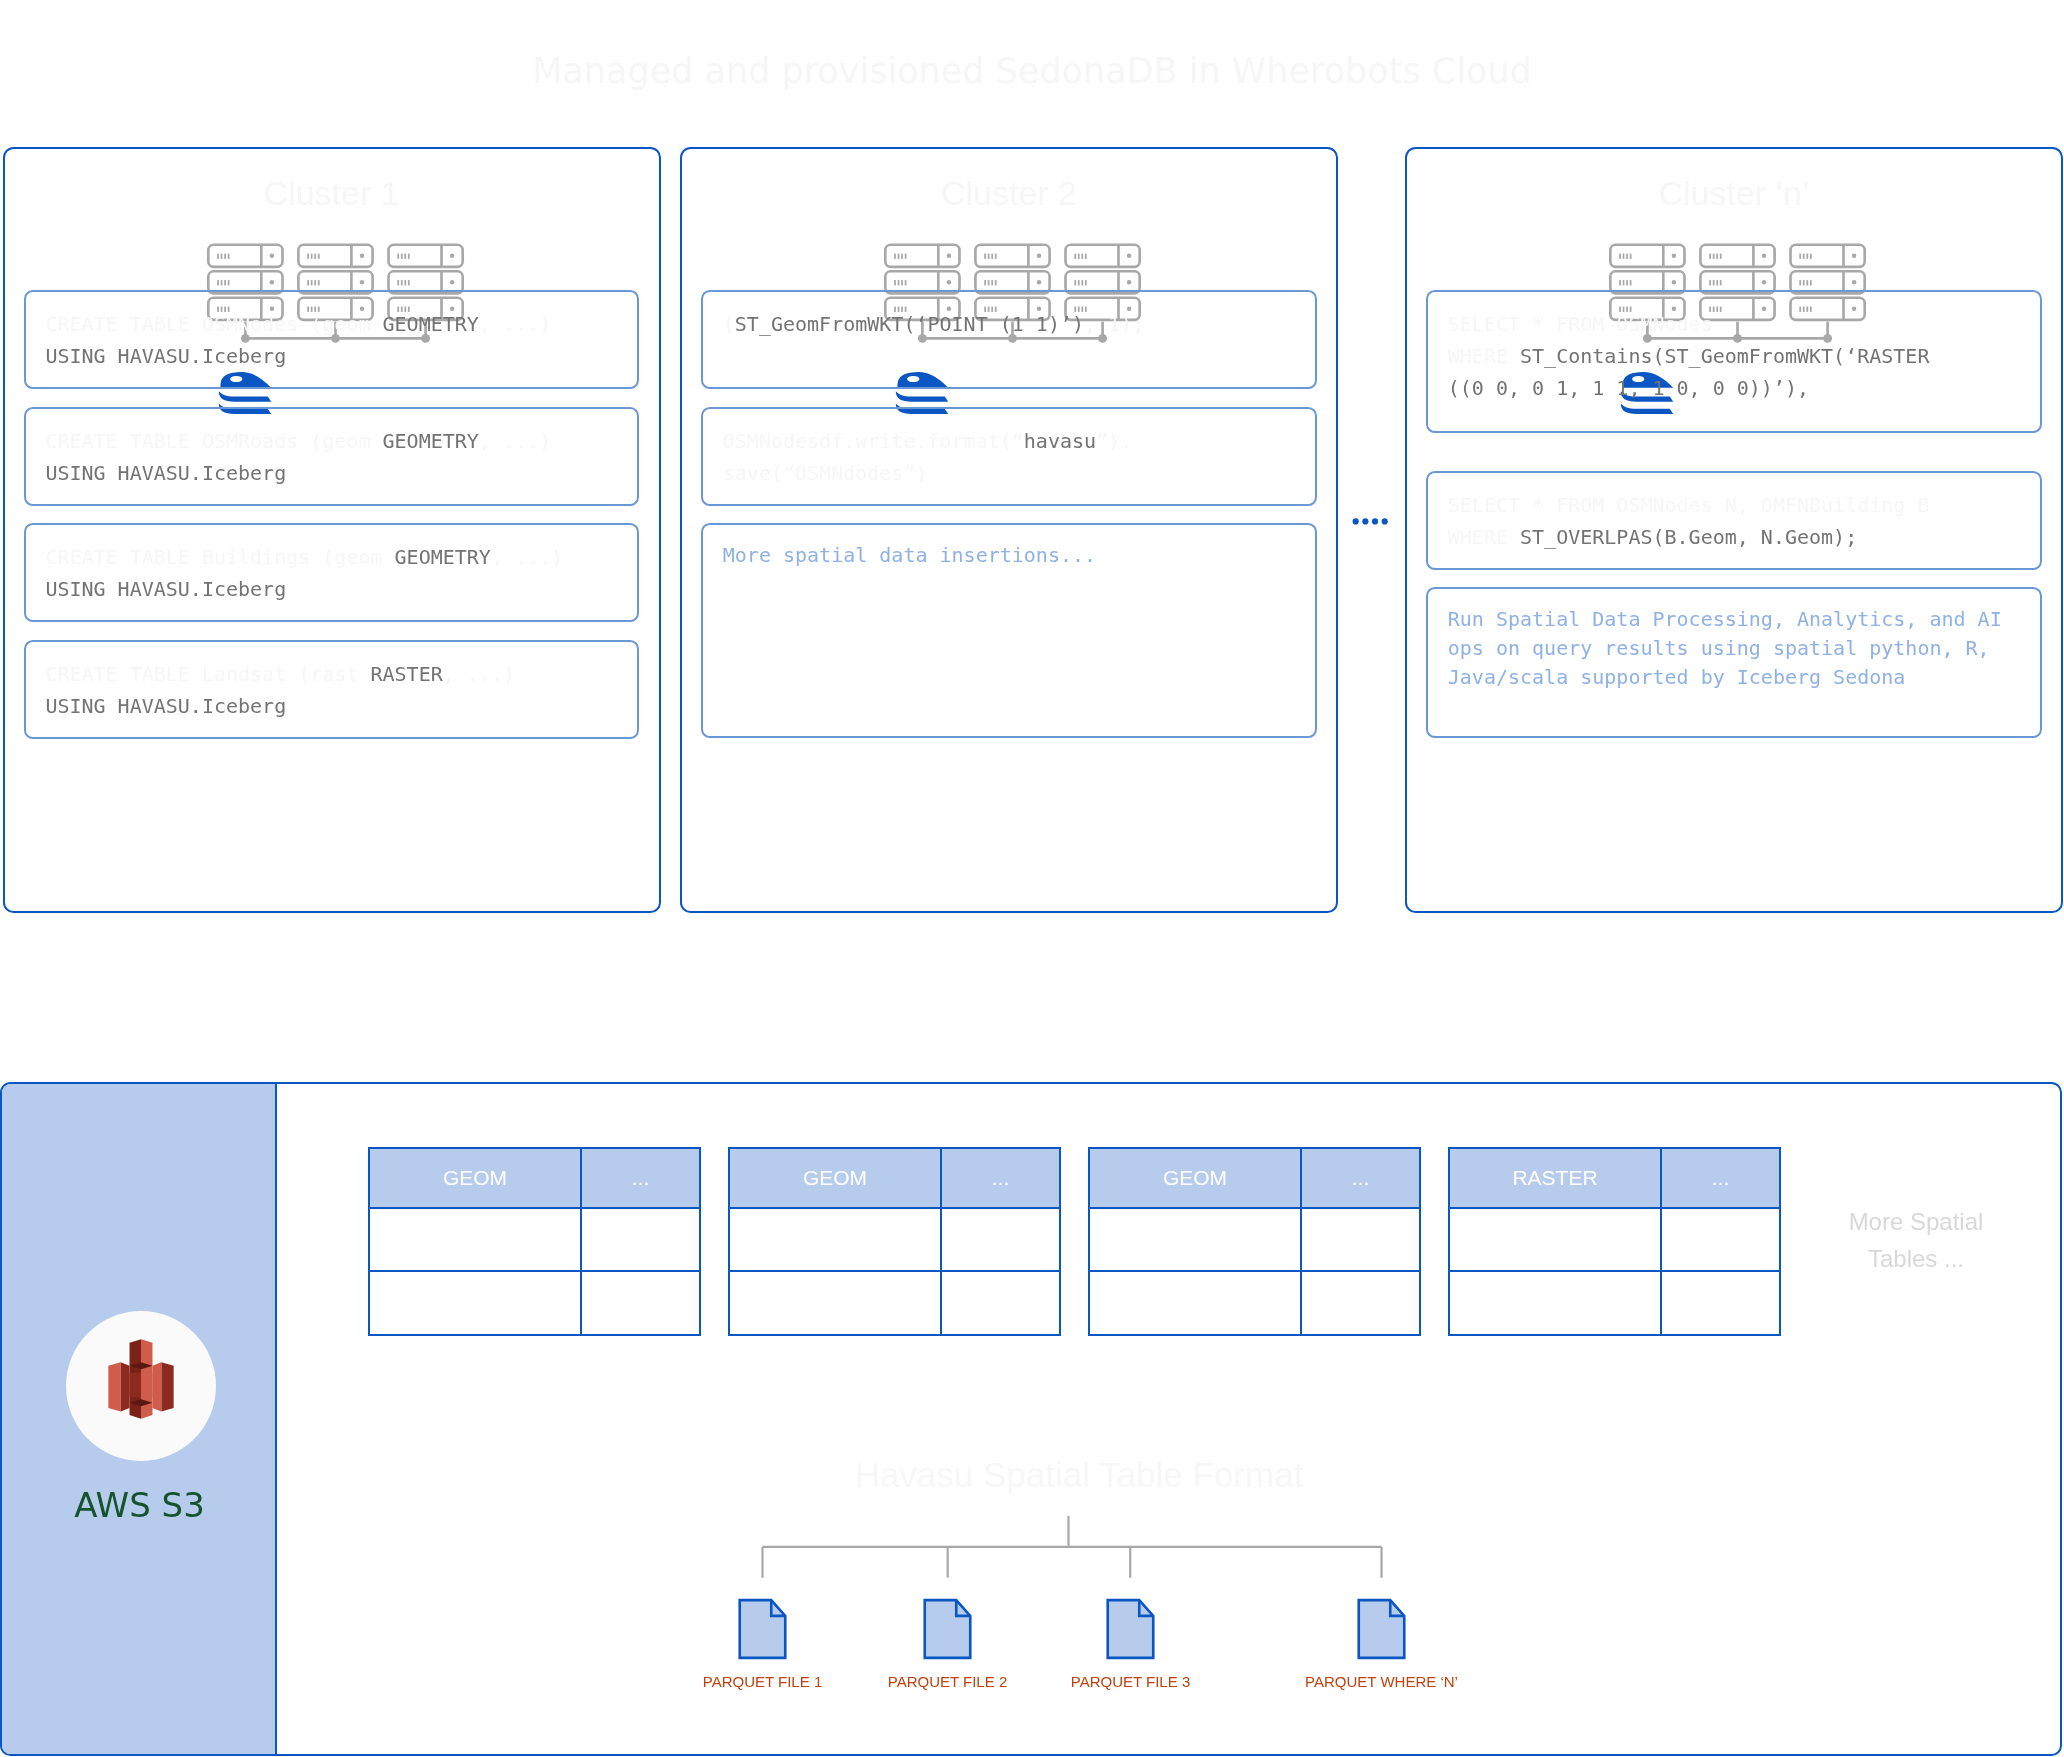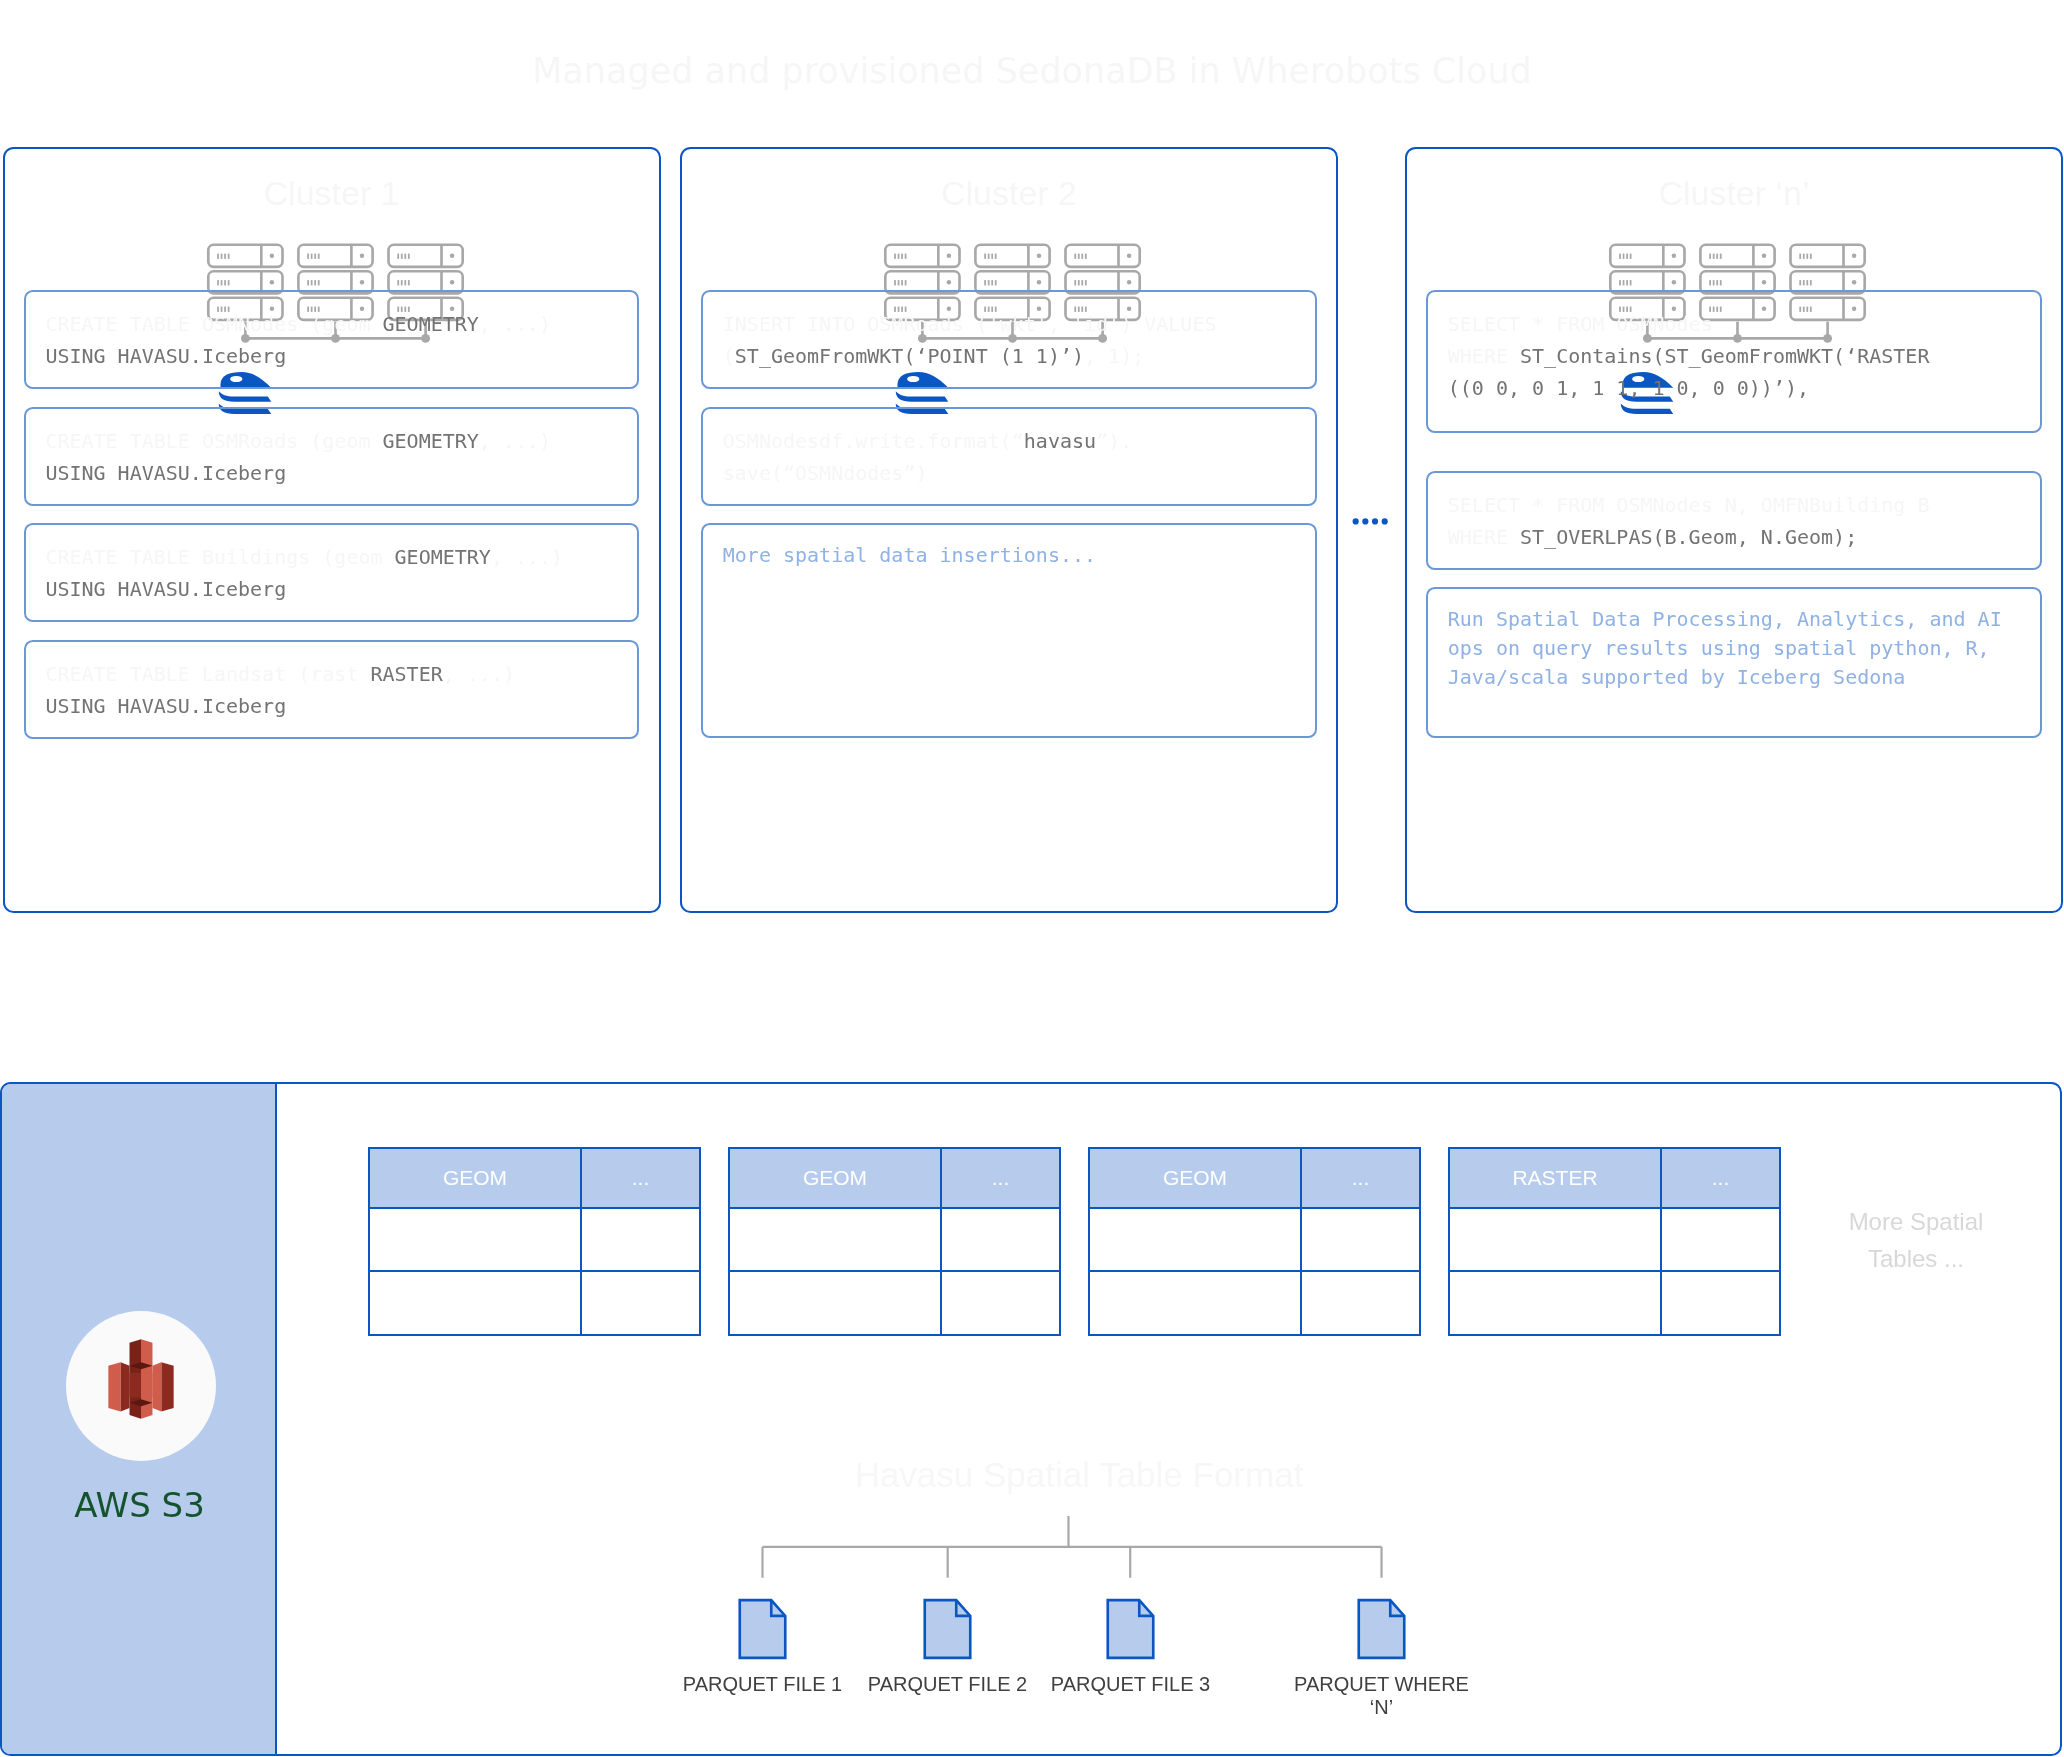--- a/index.html
+++ b/index.html
@@ -21,21 +21,21 @@
   .s3-label{position:absolute;left:0;width:275px;top:401px;text-align:center;font-size:34px;color:#14532d;font-family:"DejaVu Sans",sans-serif;}
   .tbl{position:absolute;top:63px;width:333px;height:189px;border:2.6px solid #0a56c2;box-sizing:border-box;display:grid;grid-template-columns:212px 1fr;grid-template-rows:60px 1fr 1fr;}
   .tbl > div{border-right:2.6px solid #0a56c2;border-bottom:2.6px solid #0a56c2;box-sizing:border-box;}
   .tbl > div:nth-child(2n){border-right:none;}
   .tbl > div:nth-last-child(-n+2){border-bottom:none;}
   .th{background:#b7ccec;color:#ffffff;font-size:21px;display:flex;align-items:center;justify-content:center;font-family:"Liberation Sans",sans-serif;}
   .more-tables{position:absolute;left:1817px;top:119px;width:194px;text-align:center;font-size:24px;line-height:37px;color:#d8d8d8;}
   .havasu-title{position:absolute;left:618px;width:918px;top:371px;text-align:center;font-size:35px;color:#f7f7f7;}
   .tree{position:absolute;left:688px;top:432px;width:794px;height:97px;}
   .pfile{position:absolute;top:514px;width:49px;height:62px;}
-  .plabel{position:absolute;top:589px;width:203px;text-align:center;font-size:20px;color:#404040;font-family:"Liberation Sans",sans-serif;}
+  .plabel{position:absolute;top:589px;width:203px;text-align:center;font-size:15px;color:#c2410c;font-family:"Liberation Sans",sans-serif;}
 </style>
 </head>
 <body>
 
 <div class="abs title">Managed and provisioned SedonaDB in Wherobots Cloud</div>
 
 <div class="cluster" style="left:2.6px;width:658px;">
   <div class="cluster-title">Cluster 1</div>
 <div class="servers" style="left: 198px;"><svg width="265" height="106" viewBox="0 0 300 120">
         <g fill="none" stroke="#a8a8a8" stroke-width="3">
@@ -201,21 +201,21 @@
           <rect x="232" y="72" width="2" height="6"></rect>
           <circle cx="252" cy="108" r="5"></circle>
         </g>
       </svg></div>
     <div class="sedona" style="left: 212px;"><svg width="56" height="46" viewBox="0 0 64 52">
         <path d="M4,16 C4,6 14,2 28,2 C40,2 50,8 62,20 L4,20 Z" fill="#0a56c2"></path>
         <ellipse cx="22" cy="10" rx="7" ry="3.5" fill="#fff"></ellipse>
         <path d="M2,24 C2,32 8,36 20,36 L62,36 L58,30 L20,30 C10,30 6,28 2,24 Z" fill="#0a56c2"></path>
         <path d="M2,38 C2,46 8,50 20,50 L62,50 L58,44 L20,44 C10,44 6,42 2,38 Z" fill="#0a56c2"></path>
       </svg></div>
-    <div class="codebox" style="top: 141px; height: 99px;"><div><span class="faint">INSERT INTO OSMRoads ('wkt', 'id') VALUES</span></div><div><span class="faint">(</span><span class="red">ST_GeomFromWKT(‘POINT (1 1)’)</span><span class="faint">, 1);</span></div></div>
+    <div class="codebox" style="top: 141px; height: 99px;"><div><span class="faint">(</span><span class="red">ST_GeomFromWKT(‘POINT (1 1)’)</span><span class="faint">, 1);</span></div></div>
     <div class="codebox" style="top: 258px; height: 99px;"><div><span class="faint">OSMNodesdf.write.format(“</span><span class="red">havasu</span><span class="faint">”).</span></div><div><span class="faint">save(“OSMNdodes”)</span></div></div>
     <div class="codebox" style="top: 374px; height: 215px;"><div class="blue-note">More spatial data insertions...</div></div>
   </div>
 <div class="abs ellipsis">
   <svg width="39" height="8.8" viewBox="0 0 44 10">
     <circle cx="4" cy="5" r="3.5" fill="#0a56c2"></circle>
       <circle cx="15" cy="5" r="3.5" fill="#0a56c2"></circle>
     <circle cx="26" cy="5" r="3.5" fill="#0a56c2"></circle>
       <circle cx="37" cy="5" r="3.5" fill="#0a56c2"></circle>
   </svg>

